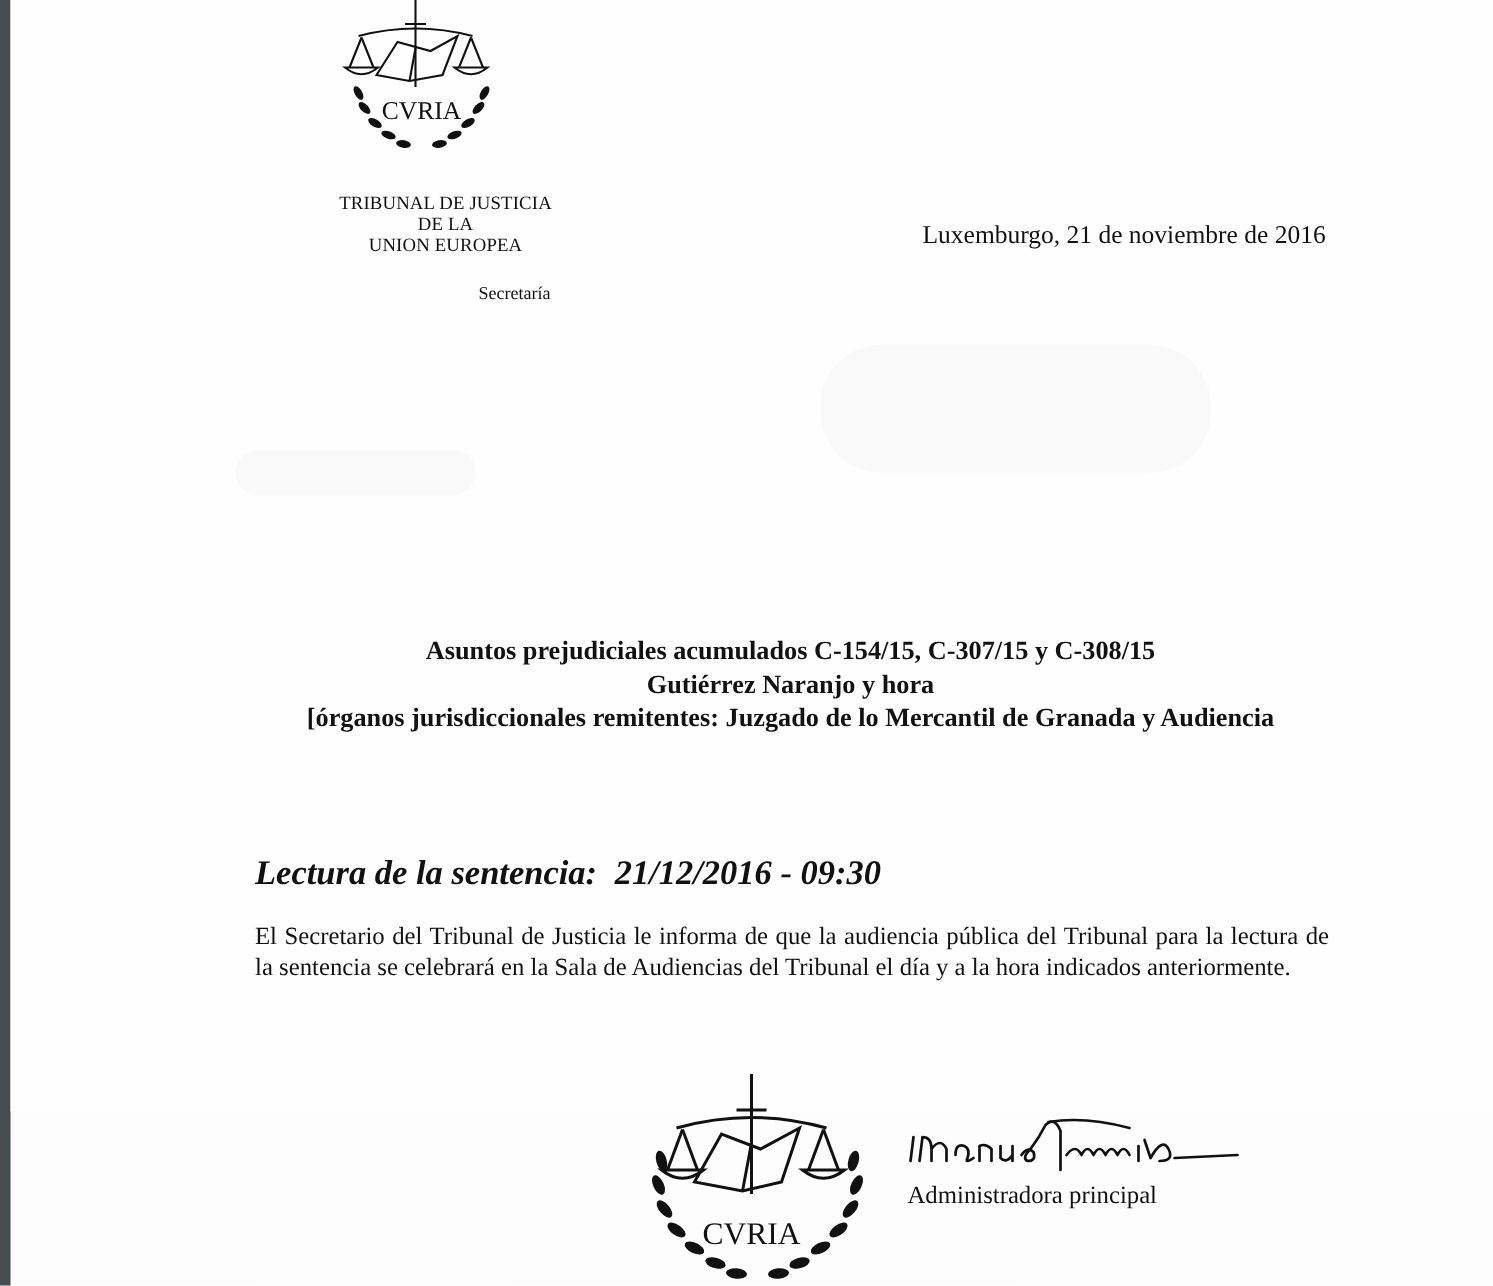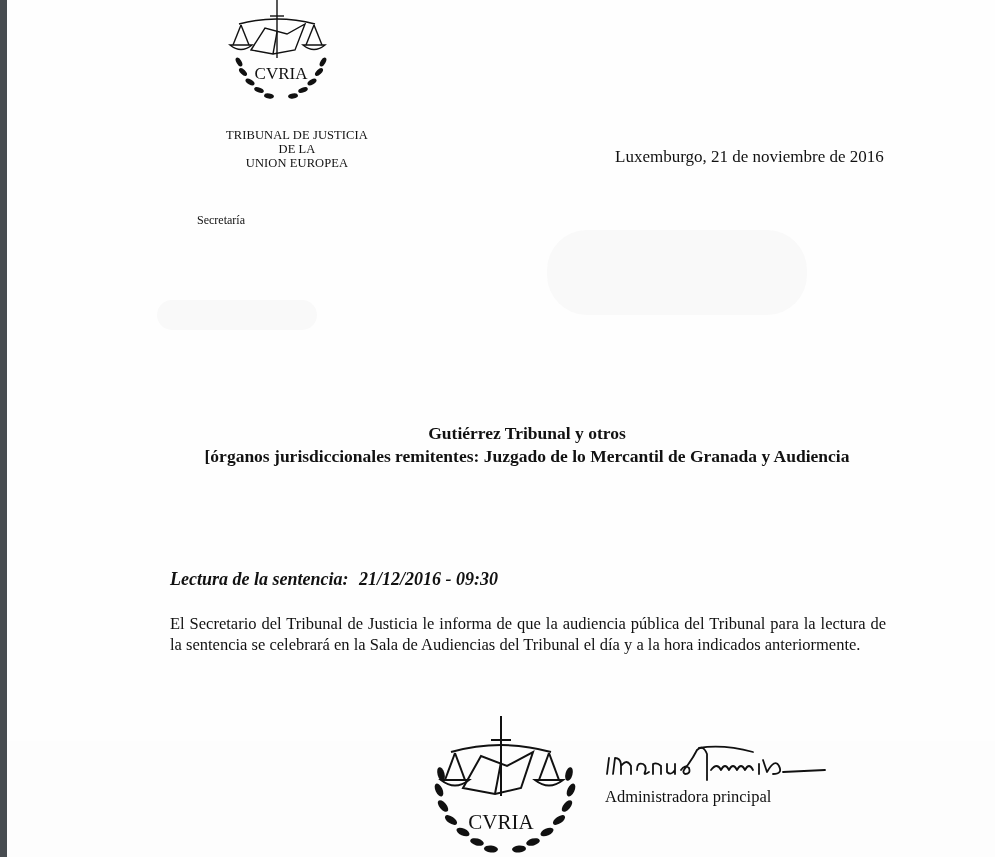--- a/index.html
+++ b/index.html
@@ -17,33 +17,32 @@
       position: absolute; left: 7px; top: 0; width: 988px; height: 741px;
       background: #fefefe;
     }
     .abs { position: absolute; text-align: center; }
     .emblem { position: absolute; }
     .court-name {
       left: 205px; top: 128px; width: 170px; text-align: center;
       font-size: 12.5px; line-height: 14px; letter-spacing: 0.1px;
     }
     .secretaria {
-      left: 190px; top: 188px; width: 170px; text-align: left;
+      left: 190px; top: 188px; width: 170px; text-align: right;
       font-size: 12px;
-      margin-top: 25px;
     }
     .date-line {
       left: 608px; top: 147px; font-size: 17px; white-space: nowrap;
     }
     .case-block {
       left: 140px; top: 422px; width: 760px; text-align: center;
       font-weight: bold; font-size: 17.5px; line-height: 22.5px;
     }
     .reading {
-      left: 163px; top: 569px; font-size: 18px; font-weight: bold; font-style: italic;
+      left: 163px; top: 569px; font-size: 23px; font-weight: bold; font-style: italic;
       white-space: nowrap;
     }
     .reading .gap { display: inline-block; width: 6px; }
     .body-text {
       left: 163px; top: 613px; width: 716px; font-size: 16.5px; line-height: 21px;
       text-align: justify;
     }
     .sig-name {
       left: 598px; top: 786px; font-size: 16.5px; line-height: 21px; white-space: nowrap;
     }
@@ -97,21 +96,22 @@
   <div class="abs court-name">
     <div>TRIBUNAL DE JUSTICIA</div>
     <div>DE LA</div>
     <div>UNION EUROPEA</div>
   </div>
   <div class="abs secretaria">Secretaría</div>
 
   <div class="abs date-line">Luxemburgo, 21 de noviembre de 2016</div>
 
   <div class="abs case-block">
-    <div>Gutiérrez Tribunal y otros</div>
+    <div>Asuntos prejudiciales acumulados C-154/15, C-307/15 y C-308/15</div>
+    <div>Gutiérrez Naranjo y hora</div>
     <div>[órganos jurisdiccionales remitentes: Juzgado de lo Mercantil de Granada y Audiencia</div>
   </div>
 
   <div class="abs reading">
     <span>Lectura de la sentencia:</span><span class="gap"></span>
     <span>21/12/2016 - 09:30</span>
   </div>
 
   <div class="abs body-text">El Secretario del Tribunal de Justicia le informa de que la audiencia pública del Tribunal para la lectura de la sentencia se celebrará en la Sala de Audiencias del Tribunal el día y a la hora indicados anteriormente.</div>
 

